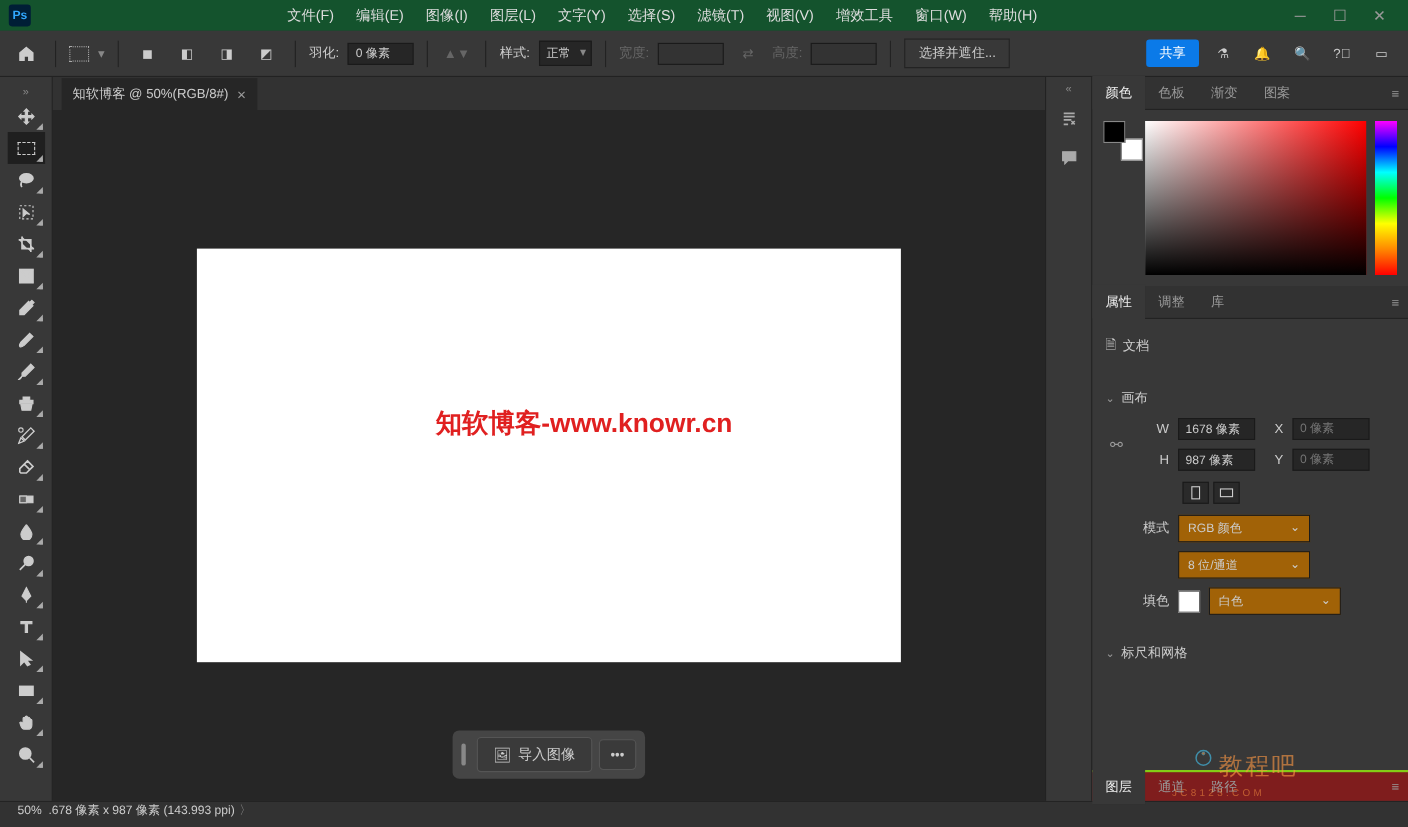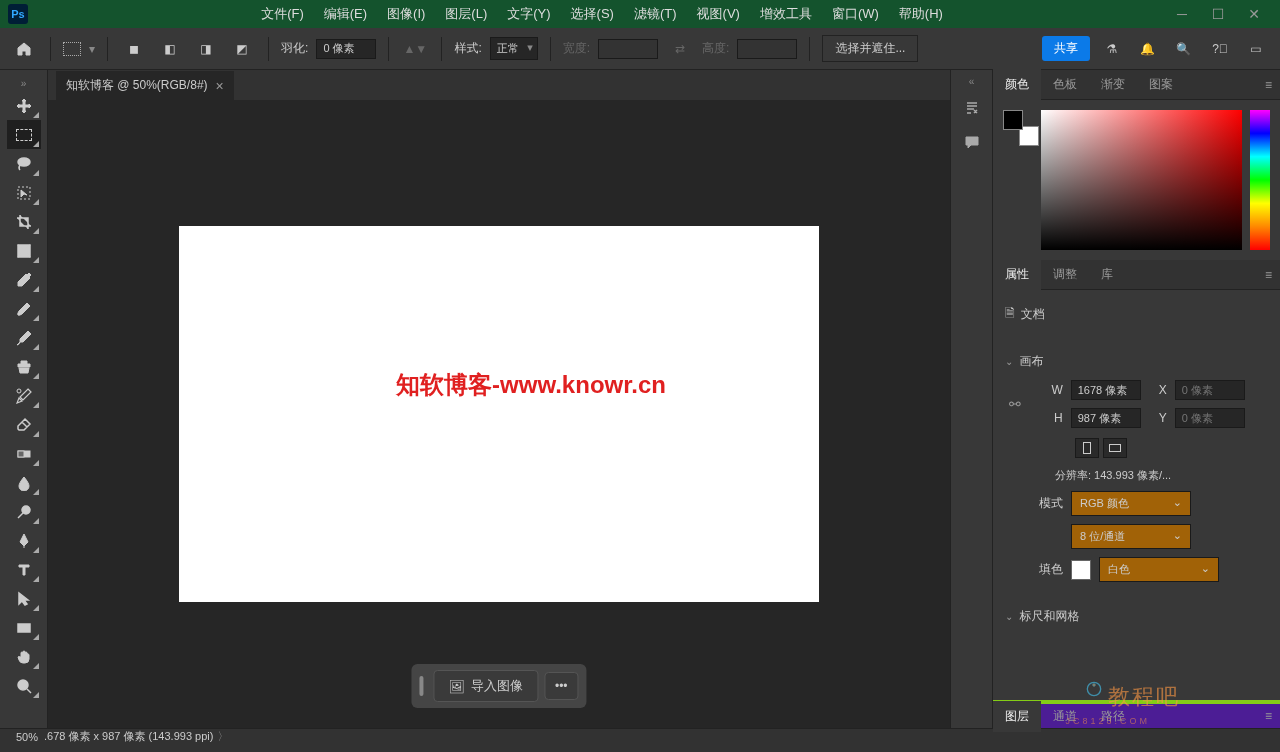--- a/index.html
+++ b/index.html
@@ -56,21 +56,21 @@
 .collapse-arrow { color: #999; font-size: 10px; }
 .props-row { display: flex; align-items: center; gap: 8px; padding: 4px 0 4px 20px; }
 .props-label { color: #ccc; width: 18px; text-align: right; font-size: 12px; }
 .props-input { background: #262626; border: 1px solid #1a1a1a; color: #ccc; padding: 3px 6px; width: 70px; font-size: 11px; }
 .props-input.disabled { color: #666; }
 .props-select { background: #a16207; border: 1px solid #1a1a1a; color: #ccc; padding: 4px 8px; width: 120px; font-size: 11px; display: flex; justify-content: space-between; }
 .orient-btns { display: flex; gap: 4px; margin-left: 20px; }
 .orient-btn { width: 24px; height: 20px; background: #2a2a2a; border: 1px solid #1a1a1a; cursor: pointer; display: flex; align-items: center; justify-content: center; }
 .fill-swatch { width: 20px; height: 20px; background: #fff; border: 1px solid #666; }
 .link-icon { color: #999; margin: 0 4px; font-size: 14px; }
-.bottom-tabs { height: 28px; background: #4c1d95; display: flex; align-items: center; border-top: 4px solid #84cc16; }
+.bottom-tabs { height: 28px; background: #7f1d1d; display: flex; align-items: center; border-top: 2px solid #84cc16; }
 .statusbar { height: 24px; background: #323232; display: flex; align-items: flex-start; padding: 0 10px; font-size: 11px; color: #ccc; border-top: 1px solid #222; }
 .status-zoom { padding: 2px 6px; }
 .status-arrow { color: #888; margin-left: 4px; }
 .watermark-logo { position: absolute; right: 100px; bottom: 40px; color: #44c8f5; font-size: 20px; opacity: 0.6; display: flex; align-items: center; gap: 6px; }
 .watermark-text { color: #ff9944; font-size: 22px; letter-spacing: 2px; margin-top: 17px; }
 .watermark-sub { position: absolute; right: 130px; bottom: 26px; color: #ff9944; font-size: 9px; letter-spacing: 3px; opacity: 0.5; }
 svg { width: 16px; height: 16px; fill: currentColor; stroke: currentColor; }
 </style>
 </head>
 <body>
@@ -337,21 +337,20 @@
             </div>
           </div>
           <div class="orient-btns" style="padding:6px 0 6px 50px">
             <div class="orient-btn">
                 <div style="width:8px;height:12px;border:1px solid #ccc"></div>
               </div>
             <div class="orient-btn">
                 <div style="width:12px;height:8px;border:1px solid #ccc"></div>
               </div>
           </div>
-          <div style="padding:4px 0 4px 50px;color:#ccc;font-size:11px">分辨率: 143.993 像素/...</div>
           <div class="props-row">
             <span style="width:38px;text-align:right;color:#ccc">模式</span>
             <div class="props-select">
                 <span>RGB 颜色</span>
                 <span>⌄</span>
               </div>
           </div>
           <div class="props-row">
             <span style="width:38px"></span>
             <div class="props-select">

